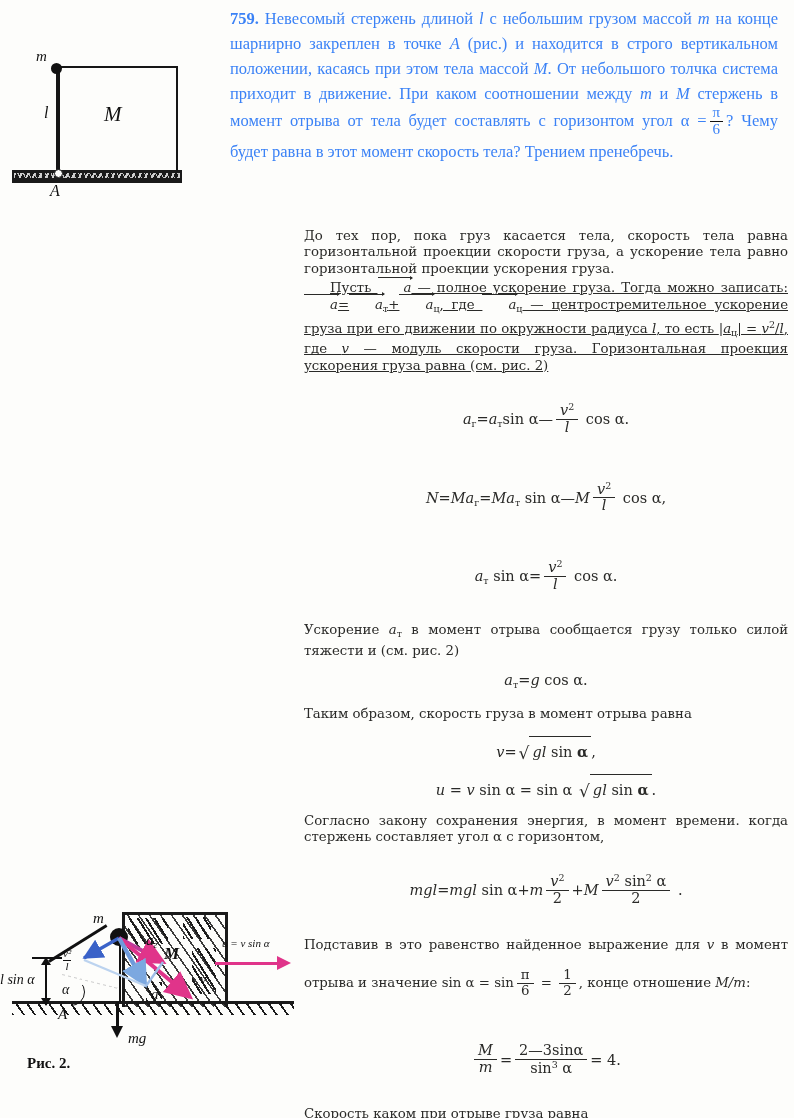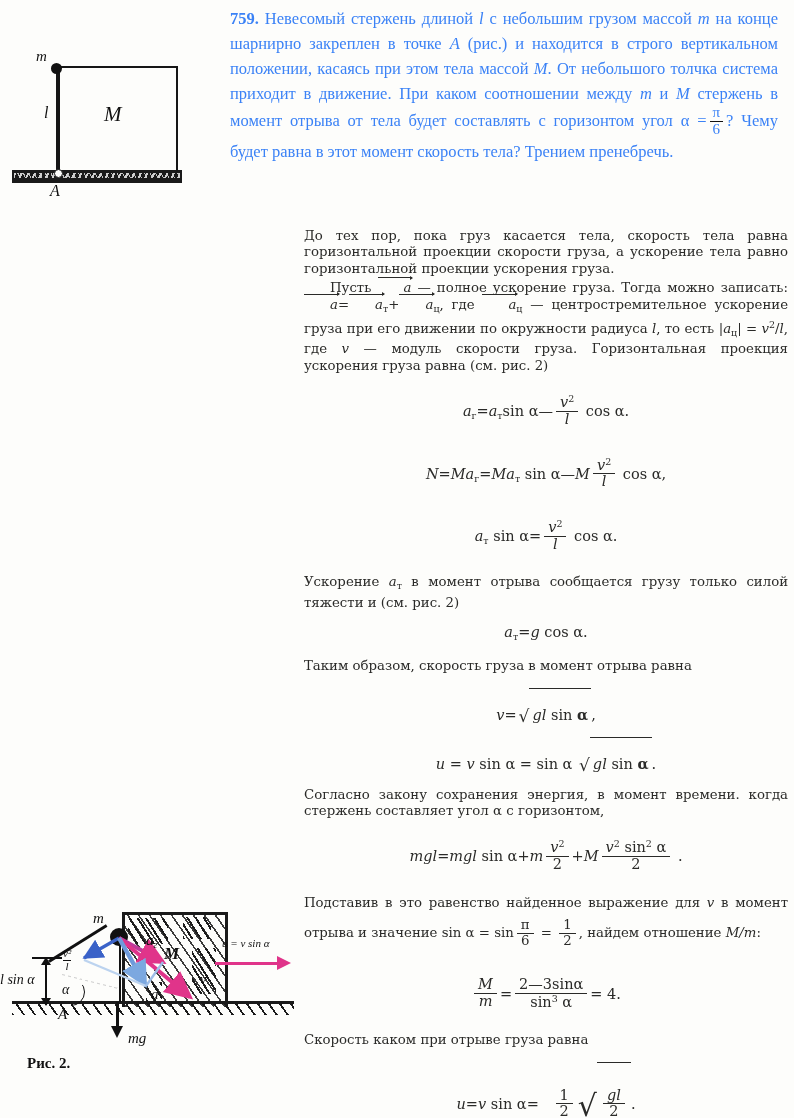--- a/index.html
+++ b/index.html
@@ -65,37 +65,37 @@
 
   
   .solution{
     position:absolute;left:304px;top:228px;width:484px;
     font-family:"DejaVu Serif", serif;
     font-size:13.3px;line-height:16.4px;
     color:#2a2a28;
     text-align:justify;
   }
   .solution p{margin:0 0 3px 0;}
-  .solution p.ind{text-indent:26px;}
+  .solution p.ind{text-indent:26px;text-decoration:underline;}
   .eq{
     text-align:center;margin:13px 0 13px 0;
     font-family:"DejaVu Serif", serif;font-size:14.5px;color:#2a2a28;
     white-space:nowrap;
   }
   .eq i{font-style:italic;}
   .sub{font-size:9.5px;vertical-align:-3px;}
   .sup{font-size:9.5px;vertical-align:5px;}
   .f{
     display:inline-block;vertical-align:middle;text-align:center;
-    line-height:1.08;margin:8px 3px;position:relative;top:-1px;
+    line-height:1.08;margin:16px 3px;position:relative;top:-1px;
   }
   .f .n{display:block;padding:0 4px;}
   .f .d{display:block;border-top:1.2px solid #2a2a28;padding:0 4px;}
   .rad{display:inline-block;position:relative;padding-left:2px;}
-  .rad>.bar{border-top:1.2px solid #2a2a28;padding:18px 3px 0 3px;display:inline-block;}
+  .rad>.bar{border-top:1.2px solid #2a2a28;padding:7px 3px 0 3px;display:inline-block;}
   .sq{font-size:17px;vertical-align:-2px;}
   .sqbig{font-size:30px;vertical-align:-7px;line-height:0;}
   .vecbar{position:relative;display:inline-block;}
   .vecbar:before{
     content:"";position:absolute;left:0;right:-1px;top:-3px;height:1.2px;background:#2a2a28;
   }
   .vecbar:after{
     content:"";position:absolute;right:-2px;top:-4.5px;
     border-left:3px solid #2a2a28;border-top:2px solid transparent;border-bottom:2px solid transparent;
   }
@@ -222,21 +222,21 @@
 
     <div class="eq"><i>v</i><span>=</span><span class="rad"><span class="sq">√</span><span class="bar"><i>g</i><i>l</i>&nbsp;<span>sin</span>&nbsp;<b>α</b></span></span><span>,</span></div>
 
 
     <div class="eq"><i>u</i> <span>=</span> <i>v</i>&nbsp;<span>sin</span>&nbsp;<span>α</span> <span>=</span> <span>sin</span>&nbsp;<span>α</span>&nbsp;<span class="rad"><span class="sq">√</span><span class="bar"><i>g</i><i>l</i>&nbsp;<span>sin</span>&nbsp;<b>α</b></span></span><span>.</span></div>
 
     <p>Согласно закону сохранения энергия, в момент времени. когда стержень составляет угол α с горизонтом,</p>
 
     <div class="eq"><i>mgl</i><span>=</span><i>mgl</i>&nbsp;<span>sin</span>&nbsp;<span>α</span><span>+</span><i>m</i><span class="f"><span class="n"><i>v</i><span class="sup">2</span></span><span class="d">2</span></span><span>+</span><i>M</i><span class="f"><span class="n"><i>v</i><span class="sup">2</span>&nbsp;<span>sin</span><span class="sup">2</span>&nbsp;<span>α</span></span><span class="d">2</span></span>&nbsp;<span>.</span></div>
 
-    <p><span>Подставив в это равенство найденное выражение для </span><i>v</i><span> в момент отрыва и значение </span><span>sin</span>&nbsp;<span>α</span> <span>= sin</span><span class="f"><span class="n">π</span><span class="d">6</span></span> <span>=</span> <span class="f"><span class="n">1</span><span class="d">2</span></span><span>, найдем отношение </span><i>M/m</i><span>:</span></p>
+    <p><span>Подставив в это равенство найденное выражение для </span><i>v</i><span> в момент отрыва и значение </span><span>sin</span>&nbsp;<span>α</span> <span>= sin</span><span class="f"><span class="n">π</span><span class="d">6</span></span> <span>=</span> <span class="f"><span class="n">1</span><span class="d">2</span></span><span>, конце отношение </span><i>M/m</i><span>:</span></p>
 
     <div class="eq"><span class="f"><span class="n"><i>M</i></span><span class="d"><i>m</i></span></span><span>=</span><span class="f"><span class="n">2—3sinα</span><span class="d"><span>sin</span><span class="sup">3</span>&nbsp;<span>α</span></span></span><span>=</span> <span>4</span><span>.</span></div>
 
     <p>Скорость каком при отрыве груза равна</p>
 
     <div class="eq"><i>u</i><span>=</span><i>v</i>&nbsp;<span>sin</span>&nbsp;<span>α</span><span>=</span>&nbsp;&nbsp;&nbsp;<span class="f"><span class="n">1</span><span class="d">2</span></span><span class="rad"><span class="sqbig">√</span><span class="bar"><span class="f"><span class="n"><i>g</i><i>l</i></span><span class="d">2</span></span></span></span><span>.</span></div>
 
   </div>
 
   <div class="fig2">

